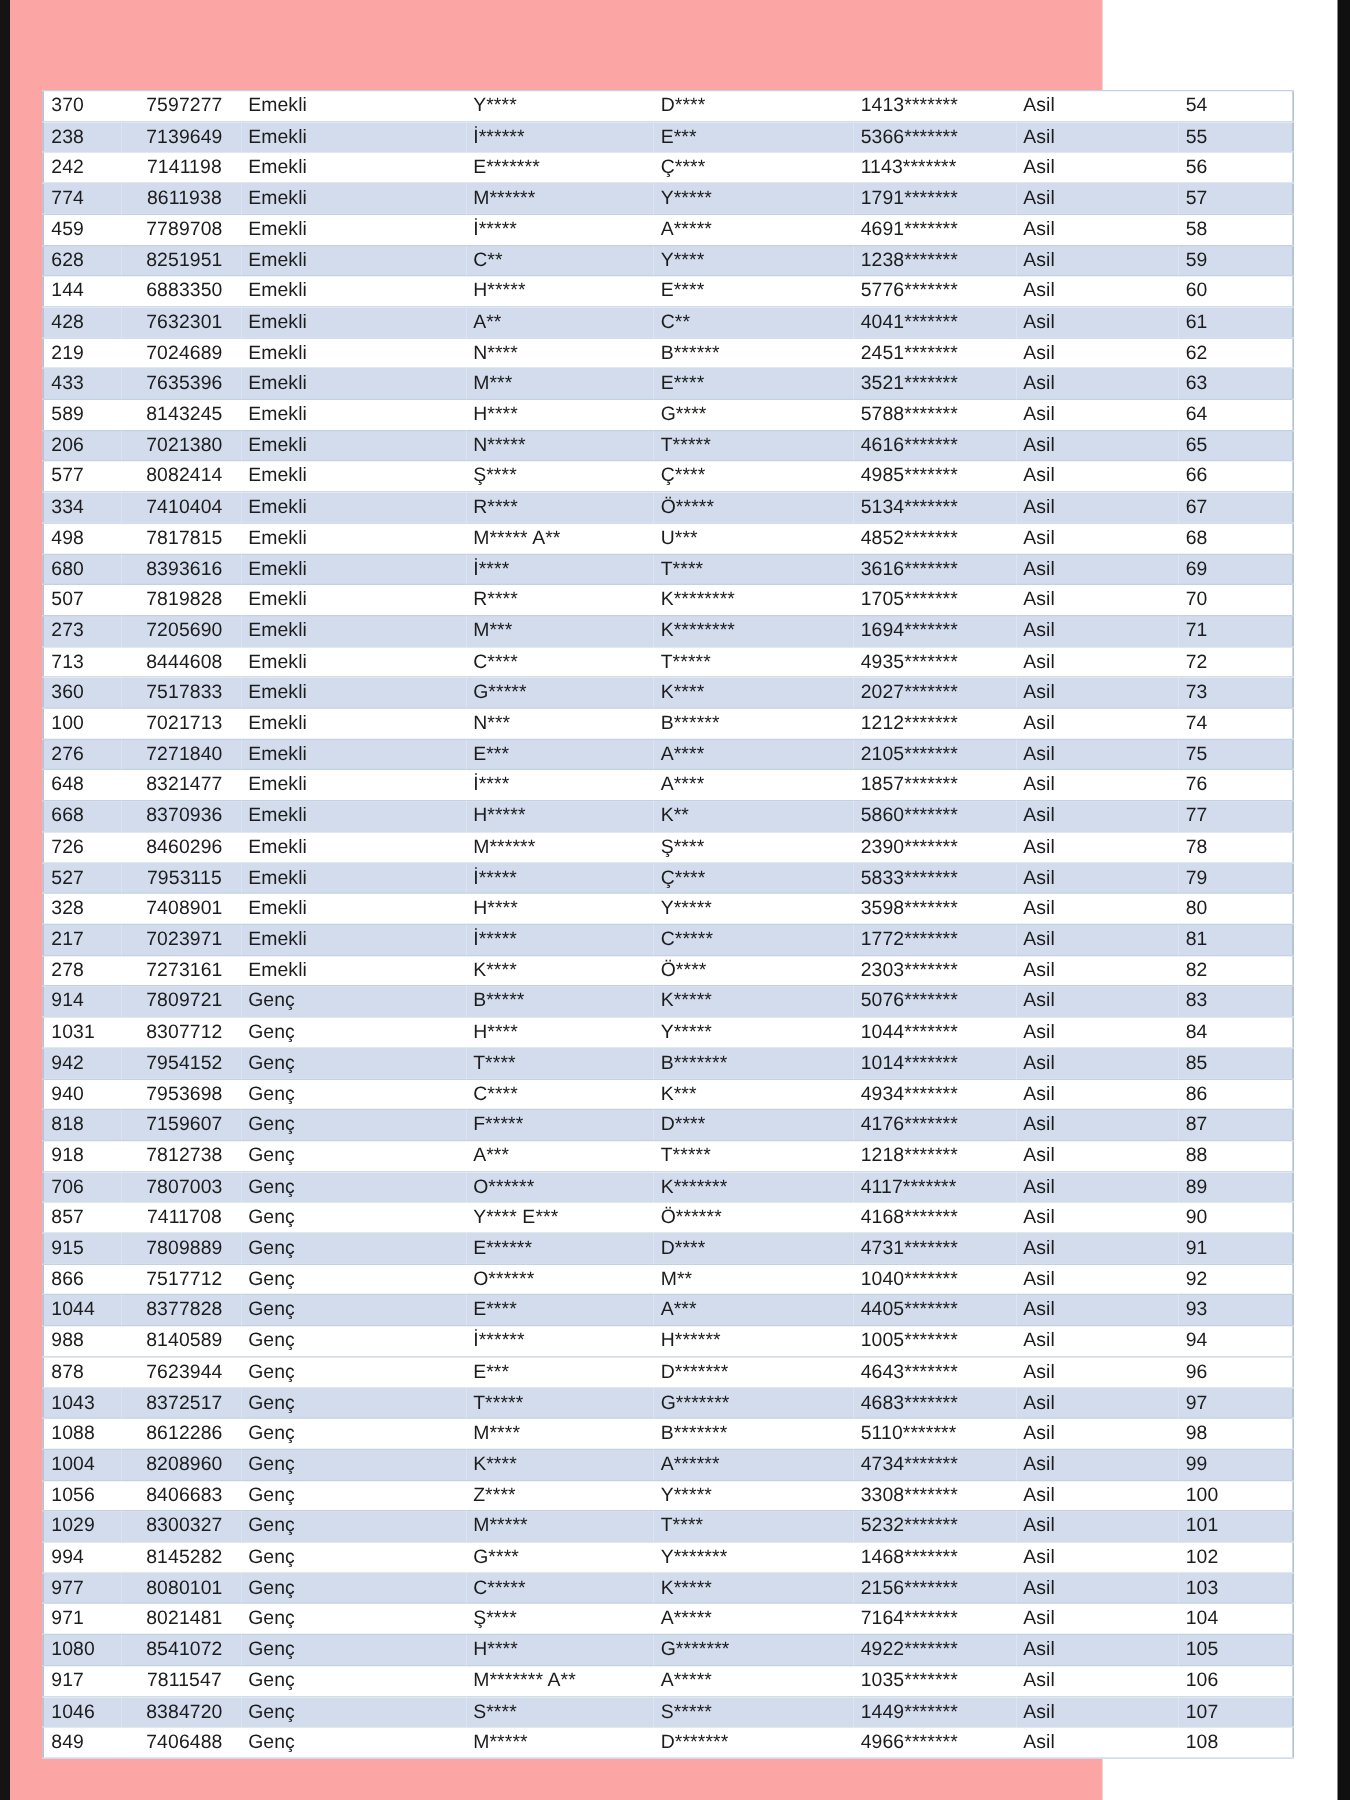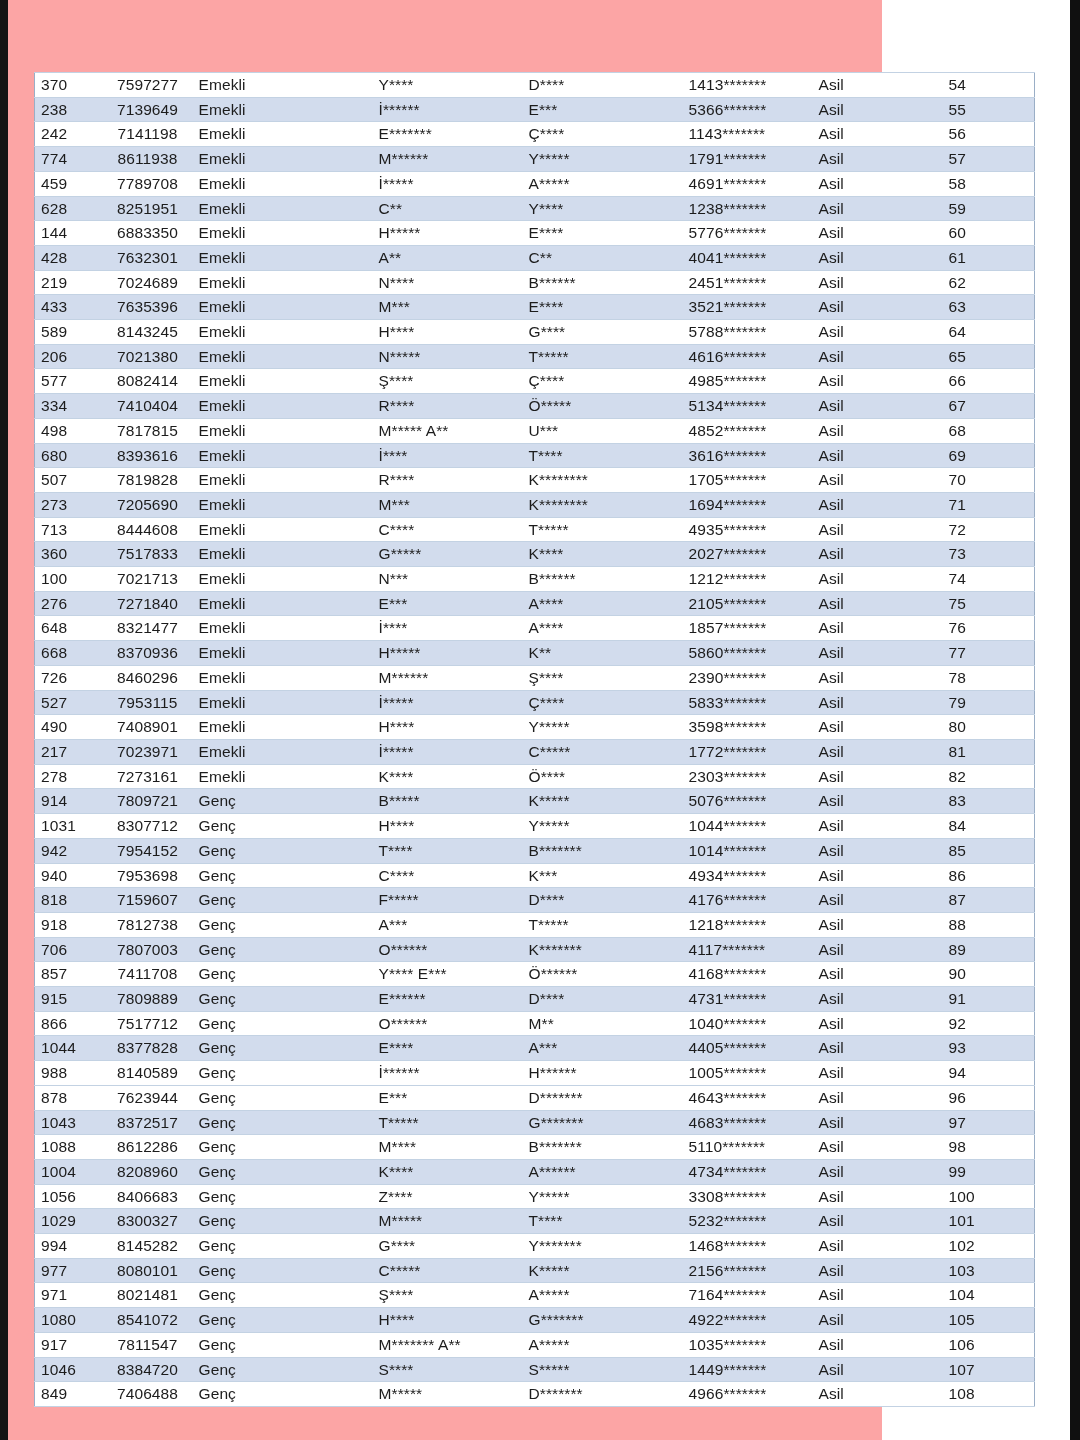--- a/index.html
+++ b/index.html
@@ -358,21 +358,21 @@
             <td class="col-id">527</td>
             <td class="col-num">7953115</td>
             <td class="col-stat">Emekli</td>
             <td class="col-name">İ*****</td>
             <td class="col-sur">Ç****</td>
             <td class="col-tc">5833*******</td>
             <td class="col-type">Asil</td>
             <td class="col-seq">79</td>
           </tr>
           <tr class="plain">
-            <td class="col-id">490</td>
+            <td class="col-id">328</td>
             <td class="col-num">7408901</td>
             <td class="col-stat">Emekli</td>
             <td class="col-name">H****</td>
             <td class="col-sur">Y*****</td>
             <td class="col-tc">3598*******</td>
             <td class="col-type">Asil</td>
             <td class="col-seq">80</td>
           </tr>
           <tr class="alt">
             <td class="col-id">217</td>

